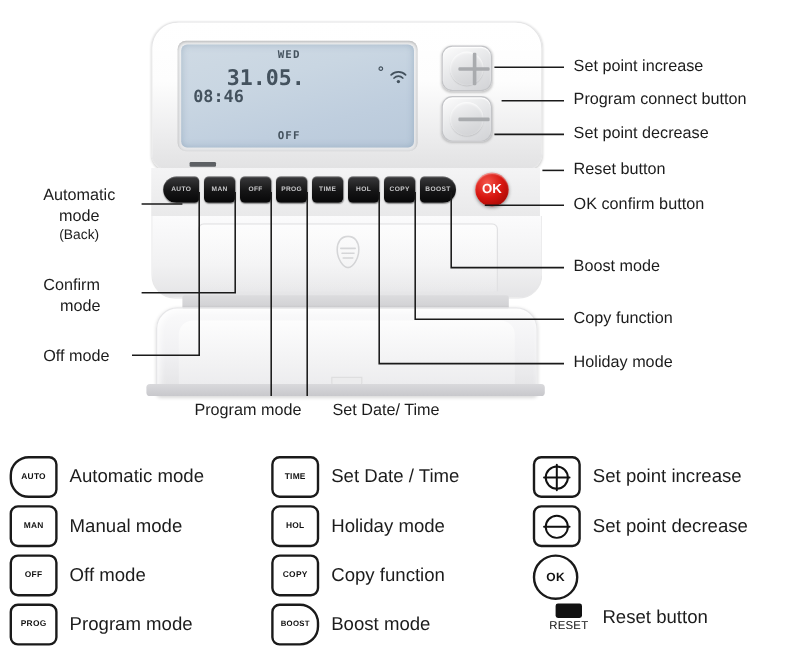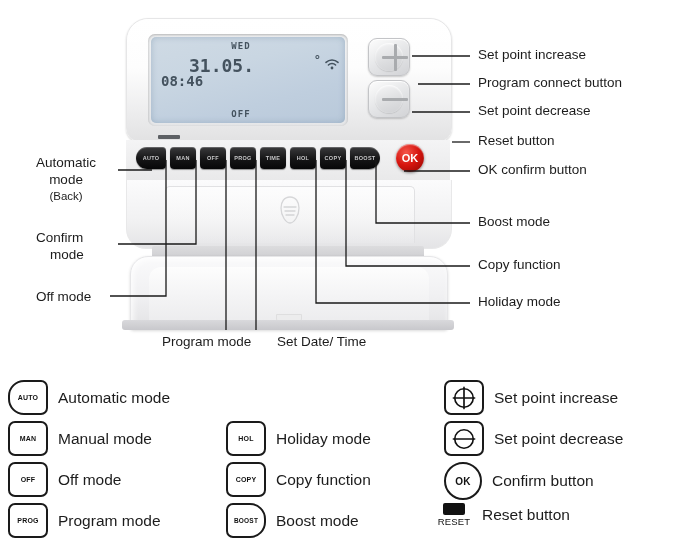--- a/index.html
+++ b/index.html
@@ -281,20 +281,24 @@
   </div>
   <div class="lg-item" style="left:8px;top:90px">
     <div class="lg-icon">OFF</div>
     <div class="lg-label">Off mode</div>
   </div>
   <div class="lg-item" style="left:8px;top:131px">
     <div class="lg-icon">PROG</div>
     <div class="lg-label">Program mode</div>
   </div>
 
+  <div class="lg-item" style="left:226px;top:8px">
+    <div class="lg-icon">TIME</div>
+    <div class="lg-label">Set Date / Time</div>
+  </div>
   <div class="lg-item" style="left:226px;top:49px">
     <div class="lg-icon">HOL</div>
     <div class="lg-label">Holiday mode</div>
   </div>
   <div class="lg-item" style="left:226px;top:90px">
     <div class="lg-icon">COPY</div>
     <div class="lg-label">Copy function</div>
   </div>
   <div class="lg-item" style="left:226px;top:131px">
     <div class="lg-icon round-r" style="font-size:6.5px">BOOST</div>
@@ -314,22 +318,21 @@
     <div class="lg-icon">
       <svg viewBox="0 0 26 26" width="24" height="24">
         <circle cx="13" cy="13" r="10" fill="none" stroke="#111" stroke-width="1.8"></circle>
         <path d="M1.5 13 H24.5" stroke="#111" stroke-width="1.8" stroke-linecap="round"></path>
       </svg>
     </div>
     <div class="lg-label">Set point decrease</div>
   </div>
   <div class="lg-item" style="left:444px;top:90px">
     <div class="lg-icon circle">OK</div>
-    <div class="lg-label">Confirm button</div>
-  </div>
-  <div class="lg-item" style="left:436px;top:131px">
+  </div>
+  <div class="lg-item" style="left:456px;top:131px">
     <div class="reset-box">
       <div class="reset-sq"></div>
       <div class="reset-txt">RESET</div>
     </div>
     <div class="lg-label">Reset button</div>
   </div>
 </div>
 
 </body></html>

